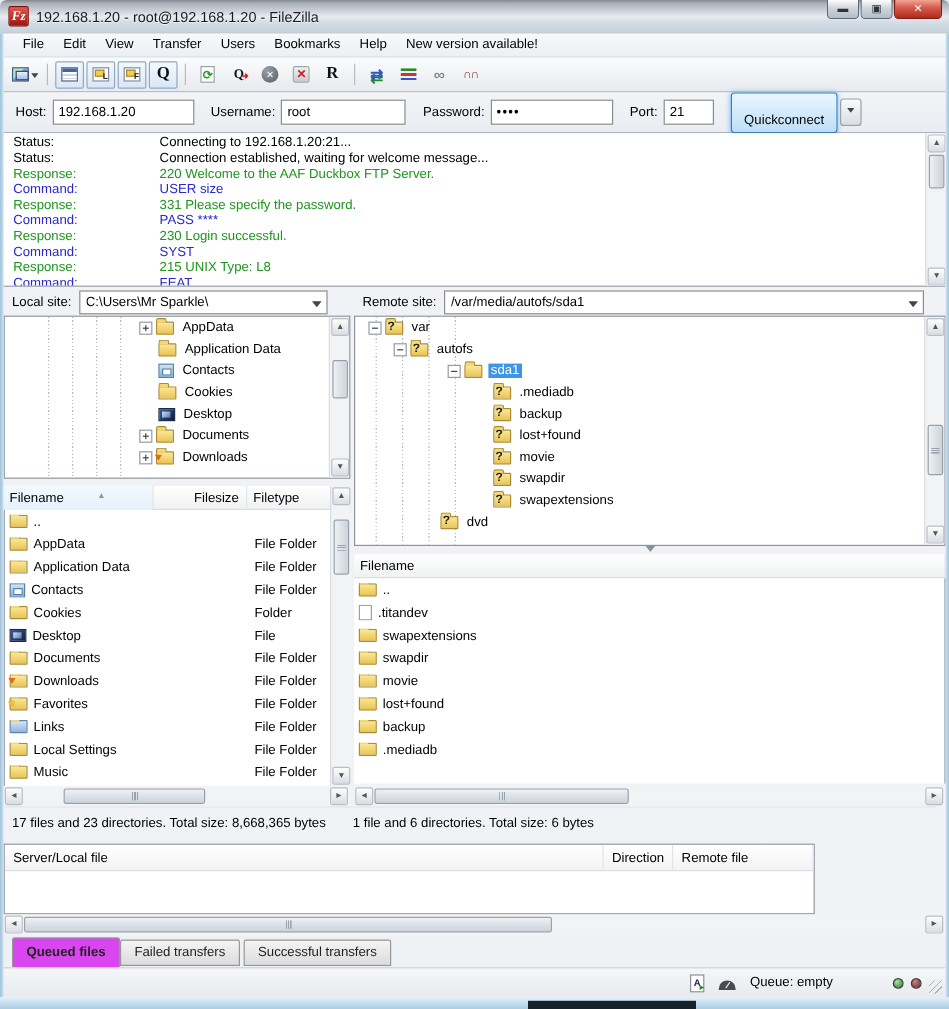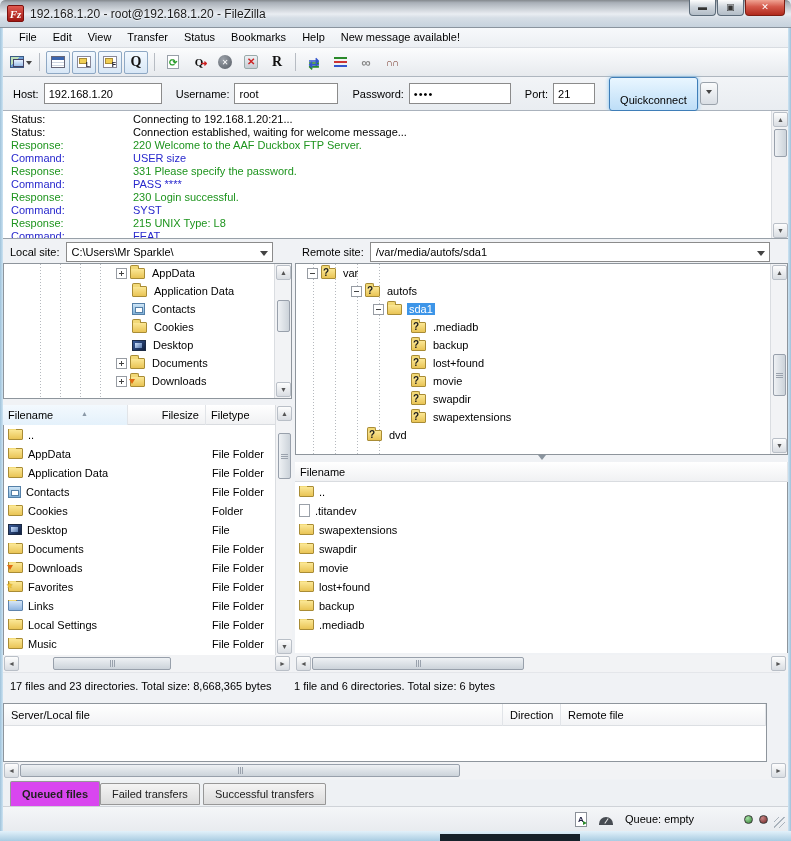--- a/index.html
+++ b/index.html
@@ -180,24 +180,24 @@
       <span class="wbtn max">▣</span>
       <span class="wbtn close">✕</span>
     </div>
   </div>
 
   <div class="menubar">
     <span class="menu-item">File</span>
     <span class="menu-item">Edit</span>
     <span class="menu-item">View</span>
     <span class="menu-item">Transfer</span>
-    <span class="menu-item">Status</span>
+    <span class="menu-item">Users</span>
     <span class="menu-item">Bookmarks</span>
     <span class="menu-item">Help</span>
-    <span class="menu-item">New message available!</span>
+    <span class="menu-item">New version available!</span>
   </div>
 
   <div class="toolbar">
     <span class="tbtn">
         <span class="ico-sitemgr"></span>
         <span class="caret"></span>
       </span>
     <span class="tsep"></span>
     <span class="tbtn pressed">
         <span class="ico-msglog"></span>
@@ -376,21 +376,21 @@
   <div class="panel" style="left:295px;top:263px;width:493px;height:192px">
     <div class="vg" style="left:17px"></div>
       <div class="vg" style="left:39px"></div>
     <div class="vg" style="left:61px"></div>
       <div class="vg" style="left:83px"></div>
     <div class="trow" style="padding-left:11px">
       <span class="tg"></span>
       <span class="ticon fld q"></span>
       <span class="tlabel">var</span>
       </div>
-    <div class="trow" style="padding-left:55px">
+    <div class="trow" style="padding-left:32px">
       <span class="tg"></span>
       <span class="ticon fld q"></span>
       <span class="tlabel">autofs</span>
       </div>
     <div class="trow selected" style="padding-left:77px">
       <span class="tg"></span>
       <span class="ticon fld"></span>
       <span class="tlabel">sda1</span>
       </div>
     <div class="trow" style="padding-left:99px">
@@ -612,21 +612,21 @@
   </div>
   <div class="sbh" style="left:295px;top:655px;width:493px">
     <span class="sbtn" style="left:1px">◄</span>
     <div class="sthumb-h" style="left:17px;width:212px">
         <span class="grip3h"></span>
       </div>
     <span class="sbtn" style="left:476px">►</span>
   </div>
   <div class="statusline" style="left:287px;width:493px">1 file and 6 directories. Total size: 6 bytes</div>
 
-  <div class="panel" style="left:3px;top:703px;width:764px;height:59px">
+  <div class="panel" style="left:3px;top:703px;width:676px;height:59px">
     <div class="qhead">
       <span class="hc">Server/Local file</span>
       <span class="hc">Direction</span>
       <span class="hc">Remote file</span>
     </div>
   </div>
   <div class="sbh" style="left:3px;top:762px;width:785px">
     <span class="sbtn" style="left:1px">◄</span>
     <div class="sthumb-h" style="left:17px;width:440px">
         <span class="grip3h"></span>

